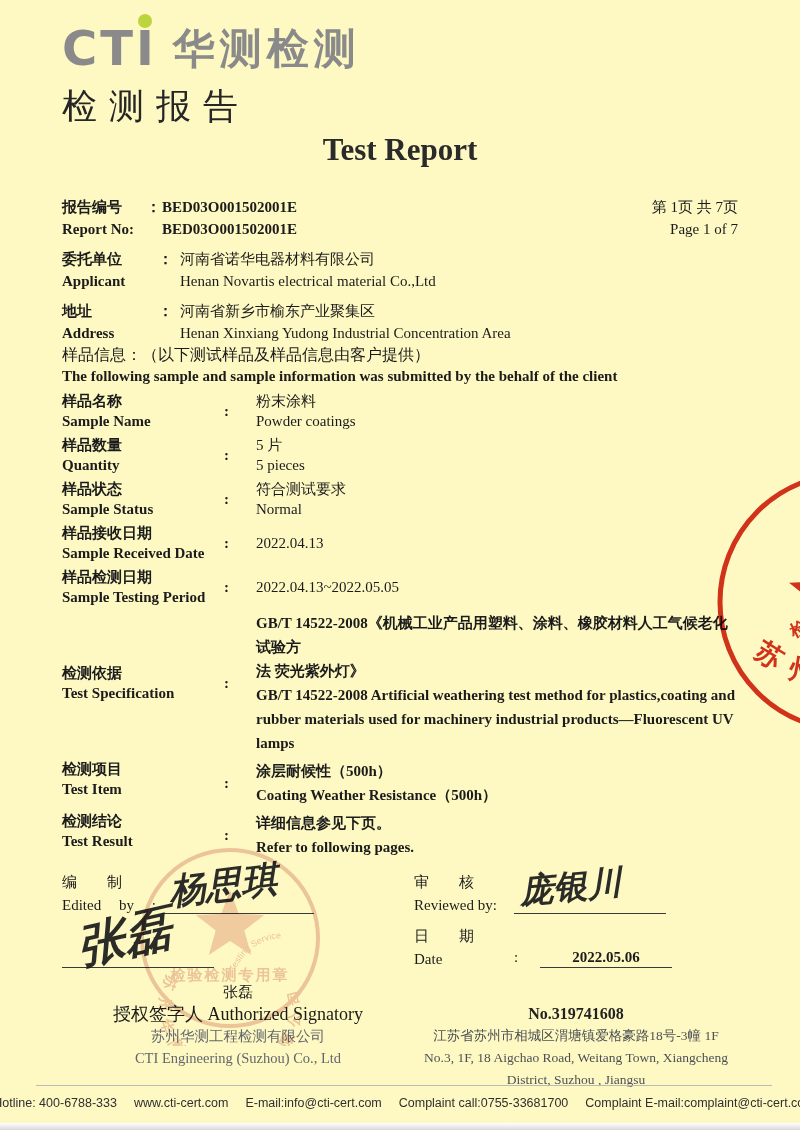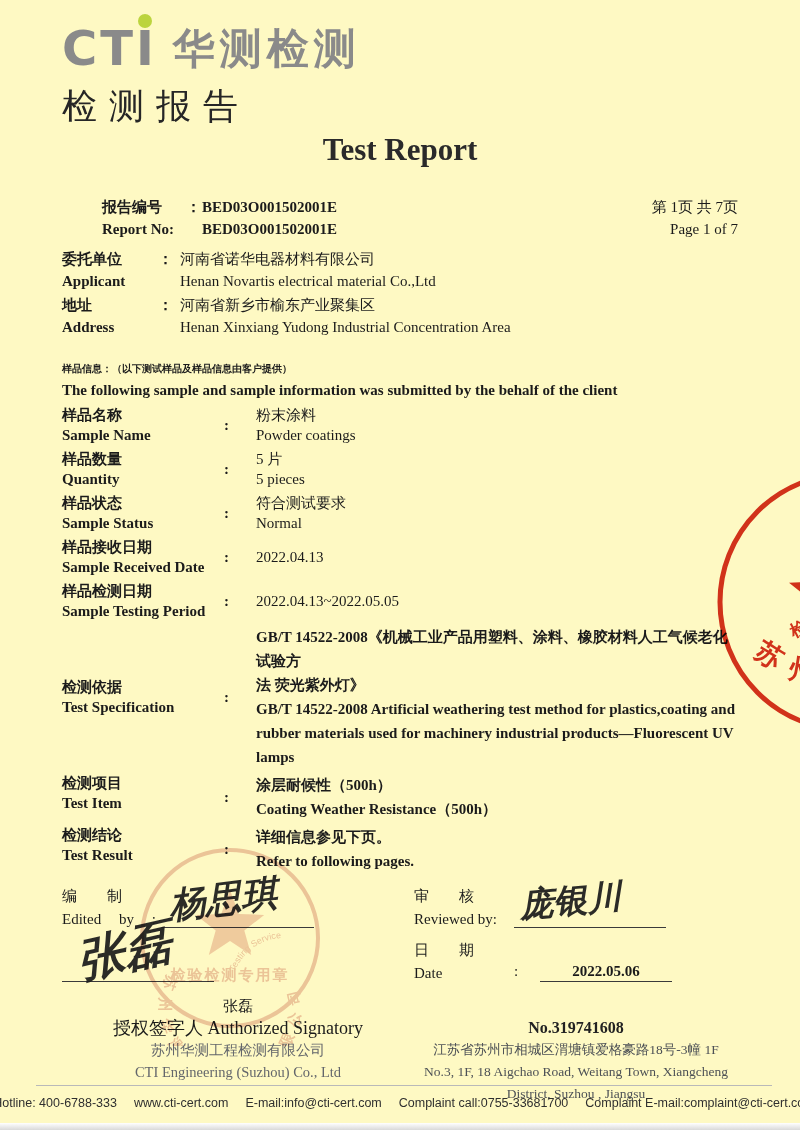--- a/index.html
+++ b/index.html
@@ -17,34 +17,34 @@
            font-size:42px;line-height:50px;color:#8a8a8a;margin-left:16px;letter-spacing:5px;}
 
   
   .title-cn{margin-top:10px;font-size:35px;line-height:46px;
             letter-spacing:12px;color:#262626;}
   .title-en{text-align:center;font-size:31px;line-height:40px;font-weight:bold;color:#2a2a2a;}
 
   
   .meta{margin-top:26px;display:flex;justify-content:space-between;font-size:15px;}
   .meta-line{line-height:22px;font-weight:bold;}
-  .meta-lbl{display:inline-block;min-width:84px;margin-left:40px;}
+  .meta-lbl{display:inline-block;min-width:84px;}
   .meta-colon{display:inline-block;width:16px;}
   .meta-right{text-align:right;line-height:22px;font-weight:normal;}
 
   
   .prow{display:flex;font-size:15px;margin-top:8px;}
-  .prow.tight{margin-top:2px;}
+  .prow.tight{margin-top:8px;}
   .plbl{width:96px;font-weight:bold;}
   .plbl span,.pval span{display:block;line-height:22px;}
   .pcolon{width:22px;font-weight:bold;line-height:22px;}
   .pval{flex:1;}
 
   
-  .h-cn{margin-top:20px;font-size:10px;line-height:21px;font-weight:bold;}
+  .h-cn{margin-top:0;font-size:16px;line-height:21px;font-weight:normal;}
   .h-en{margin-top:0;font-size:15px;line-height:22px;font-weight:bold;}
 
   
   .srow{display:flex;font-size:15px;margin-top:4px;}
   .slbl{width:162px;font-weight:bold;}
   .slbl span,.sval span{display:block;line-height:20px;}
   .slbl.vcenter{display:flex;flex-direction:column;justify-content:center;}
   .scolon{width:32px;font-weight:bold;display:flex;align-items:center;}
   .sval{flex:1;}
   .sval.single{display:flex;align-items:center;}

